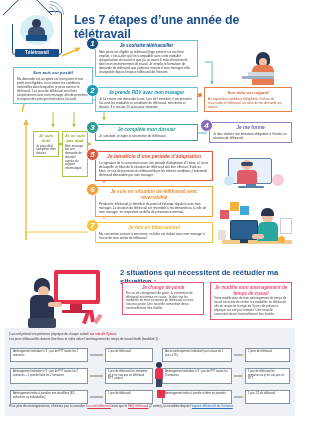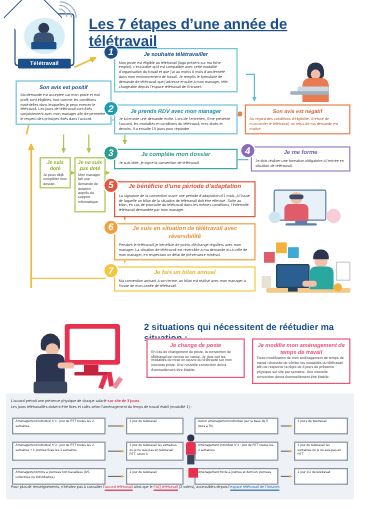--- a/index.html
+++ b/index.html
@@ -42,21 +42,20 @@
     position: absolute; left: 7px; top: 44px; width: 44px;
     background: #1b4f8a; color: #fff; font-size: 4.6px; font-weight: bold;
     text-align: center; padding: 1.4px 0; border-radius: 1px; letter-spacing: .1px;
   }
 
   
   .main-title {
     position: absolute; left: 74px; top: 13px; width: 222px;
     font-size: 12.4px; font-weight: bold; color: #1b4f8a;
     letter-spacing: -.1px;
-    text-decoration: underline;
   }
 
   
   .card { position: absolute; background: #fff; }
   .card-title {
     font-weight: bold; text-align: center; font-style: italic;
     line-height: 1.15;
   }
   .card-body {
     font-size: 3.1px; line-height: 1.3; color: #3a3a3a; padding: 1.5px 3px 2px 3px;

